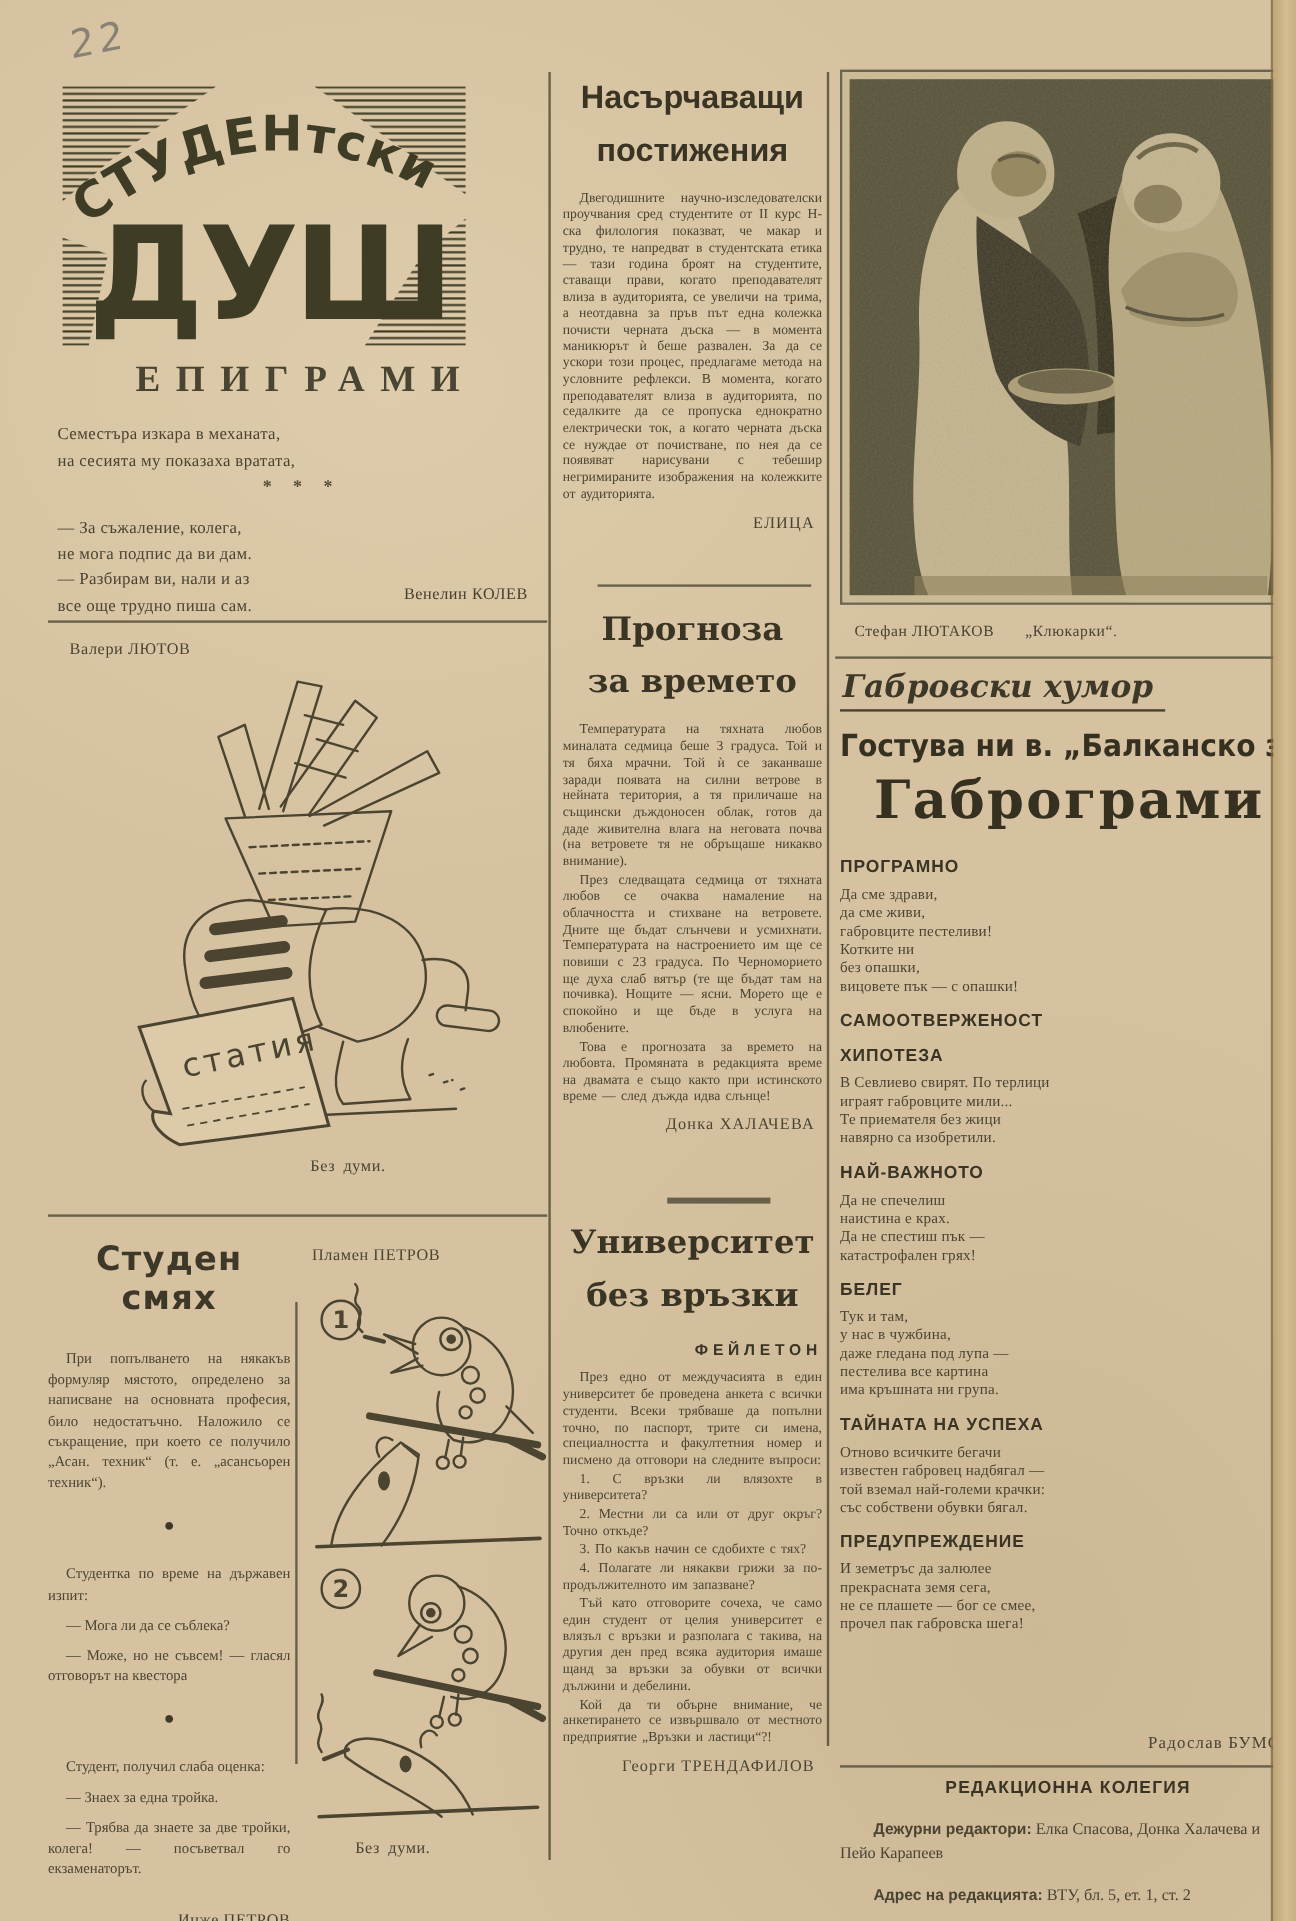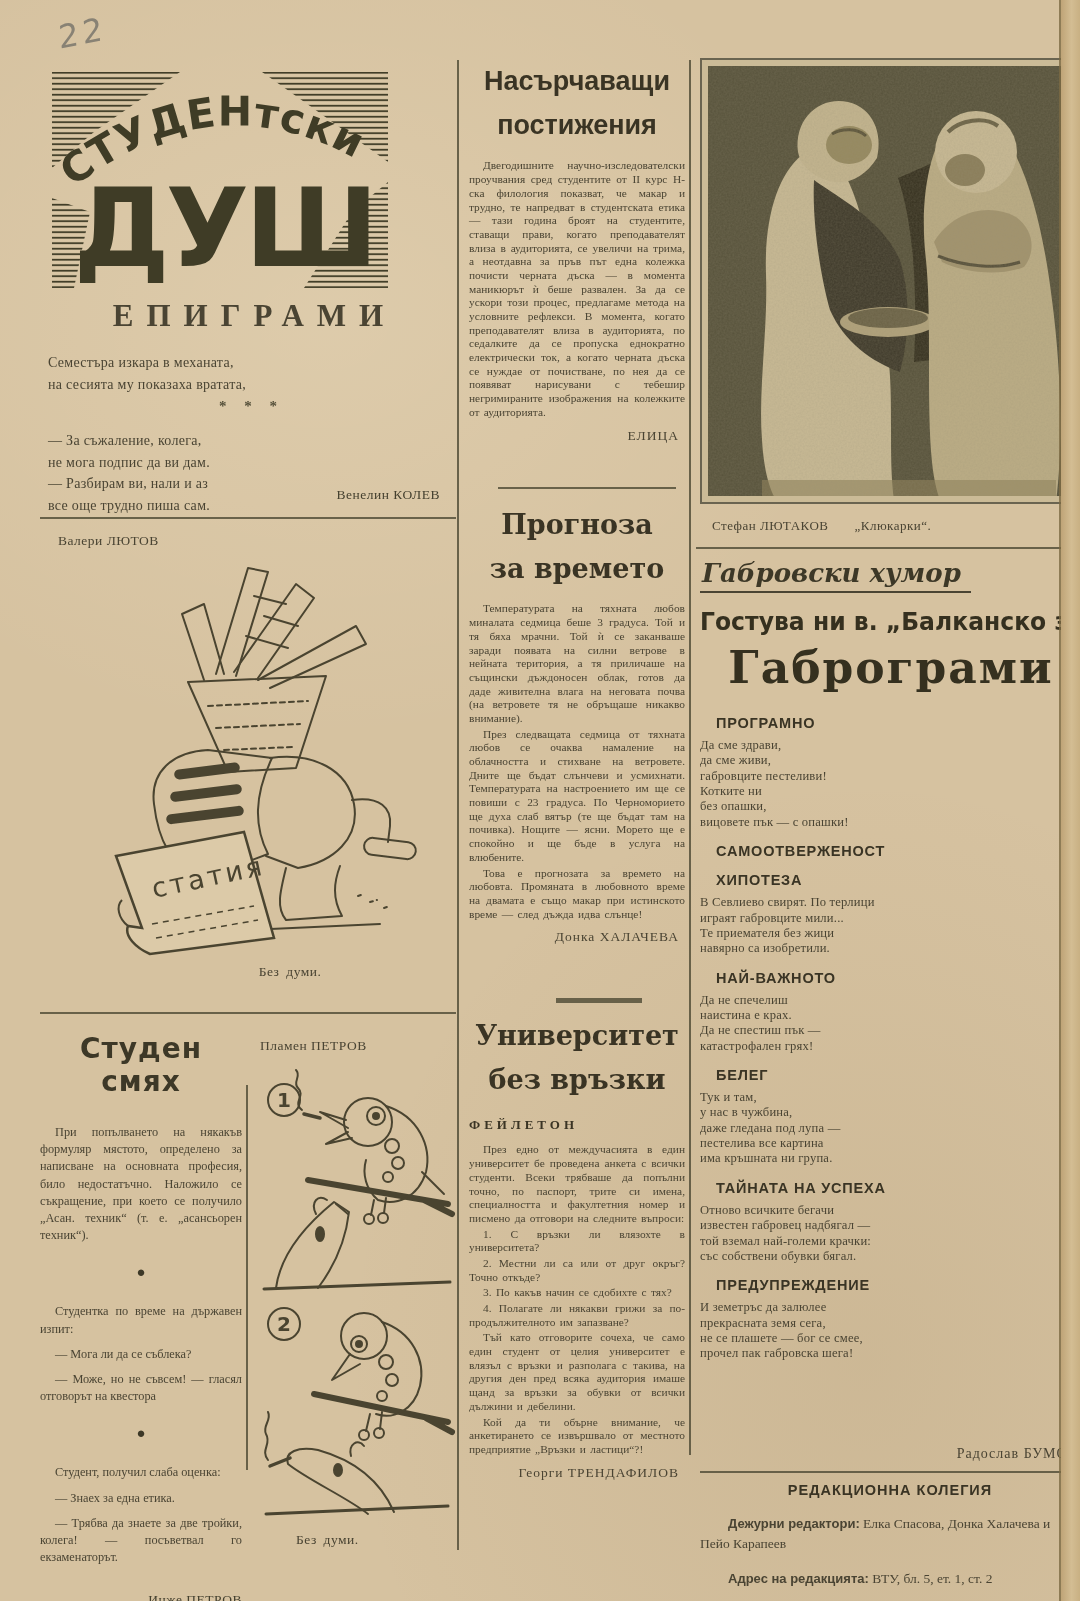--- a/index.html
+++ b/index.html
@@ -54,39 +54,39 @@
   .bullet{text-align:center;font-size:15px;margin:20px 0 22px 0;color:#3d3827;}
   .cold-sig{text-align:right;margin-top:26px;}
   
   .m-art{width:216px;}
   .art1{left:469px;top:60px;}
   .art2{left:469px;top:503px;}
   .art3{left:469px;top:1014px;}
   .m-head{white-space:pre-line;text-align:center;font-family:"Liberation Sans","DejaVu Sans",sans-serif;
           font-weight:bold;font-size:27px;line-height:1.62;color:#3a3424;margin:0 0 12px 0;}
   .m-head.serif{font-family:"DejaVu Serif",serif;font-size:27px;}
-  .feuilleton{text-align:left;font-family:Liberation Serif, serif;font-weight:bold;
+  .feuilleton{text-align:right;font-family:Liberation Sans, sans-serif;font-weight:bold;
               font-size:13px;letter-spacing:4px;margin:16px 0 10px 0;color:#3a3424;}
   .m-body p{margin:0 0 2px 0;font-size:11.4px;line-height:1.2;text-align:justify;
             text-indent:14px;word-spacing:1.5px;}
   .m-sig{text-align:right;font-size:13.5px;margin-top:8px;padding-right:6px;letter-spacing:1px;}
   
   .photo{left:700px;top:58px;}
   .photo-frame{border:2px solid #6a6450;outline:6px solid #cbbb97;outline-offset:-8px;display:block;}
   .photo-caption{left:712px;top:518px;width:368px;font-size:13px;letter-spacing:.5px;}
   .photo-caption .t{margin-left:26px;}
   .kicker{left:700px;top:558px;font-family:"DejaVu Serif",serif;font-style:italic;font-weight:bold;
           font-size:26px;color:#3d3827;border-bottom:2px solid #4a4433;padding:0 10px 3px 2px;}
   .guest{left:700px;top:606px;width:382px;font-family:"DejaVu Sans",sans-serif;font-weight:bold;
          font-size:23.5px;color:#35301f;white-space:nowrap;transform:scaleY(1.08);transform-origin:top left;}
   .gabro-title{left:700px;top:642px;width:382px;text-align:center;font-family:"DejaVu Serif",serif;
                font-weight:bold;font-size:44px;letter-spacing:2px;color:#35301f;}
   .gabro-items{left:700px;top:702px;width:272px;}
   .g-head{font-family:"Liberation Sans","DejaVu Sans",sans-serif;font-weight:bold;font-size:14.5px;
-          letter-spacing:.8px;color:#3a3424;margin:13px 0 7px 16px;}
+          letter-spacing:.8px;color:#3a3424;margin:13px 0 7px 0;}
   .g-verse{white-space:pre-line;font-size:12.6px;line-height:1.22;letter-spacing:.2px;margin:0 0 6px 0;}
   .gabro-sig{left:700px;top:1446px;width:378px;text-align:right;font-size:14px;letter-spacing:1px;}
   
   .editorial{left:700px;top:1482px;width:380px;}
   .editorial h3{margin:0 0 6px 0;text-align:center;font-family:"Liberation Sans",sans-serif;
                 font-size:14.5px;letter-spacing:1px;color:#3a3424;}
   .editorial p{margin:16px 0 4px 0;font-size:13.5px;line-height:1.45;text-indent:28px;}
   .editorial b{font-family:"Liberation Sans",sans-serif;font-size:13px;}
   
   .edge-line{left:1059px;top:0;width:2px;height:1601px;background:#7c6a43;opacity:.8;}
@@ -182,21 +182,21 @@
       </div>
     <div class="bullet">●</div>
     <div>
         <p>Студентка по време на държавен изпит:</p>
         <p>— Мога ли да се съблека?</p>
         <p>— Може, но не съвсем! — гласял отговорът на квестора</p>
       </div>
     <div class="bullet">●</div>
     <div>
         <p>Студент, получил слаба оценка:</p>
-        <p>— Знаех за една етика.</p>
+        <p>— Знаех за една тройка.</p>
         <p>— Трябва да знаете за две тройки, колега! — посъветвал го екзаменаторът.</p>
       </div>
     <div class="sig cold-sig">Инже ПЕТРОВ</div>
   </div>
 
   <div class="abs rule rule-v3"></div>
 
   <div class="abs artist c2-artist">Пламен ПЕТРОВ</div>
 
   <svg class="abs c2-f1" viewBox="0 0 200 230" width="200" height="230">
@@ -265,21 +265,21 @@
   </div>
 
   <div class="abs rule rule-elitsa"></div>
 
   <div class="abs m-art art2">
     <h2 class="m-head serif">Прогноза
 за времето</h2>
     <div class="m-body">
         <p>Температурата на тяхната любов миналата седмица беше 3 градуса. Той и тя бяха мрачни. Той ѝ се заканваше заради появата на силни ветрове в нейната територия, а тя приличаше на същински дъждоносен облак, готов да даде живителна влага на неговата почва (на ветровете тя не обръщаше никакво внимание).</p>
         <p>През следващата седмица от тяхната любов се очаква намаление на облачността и стихване на ветровете. Дните ще бъдат слънчеви и усмихнати. Температурата на настроението им ще се повиши с 23 градуса. По Черноморието ще духа слаб вятър (те ще бъдат там на почивка). Нощите — ясни. Морето ще е спокойно и ще бъде в услуга на влюбените.</p>
-        <p>Това е прогнозата за времето на любовта. Промяната в любовното време на двамата е също макар при истинското време — след дъжда идва слънце!</p>
+        <p>Това е прогнозата за времето на любовта. Промяната в редакцията време на двамата е също както при истинското време — след дъжда идва слънце!</p>
       </div>
     <div class="m-sig">Донка ХАЛАЧЕВА</div>
   </div>
 
   <div class="abs rule rule-forecast"></div>
 
   <div class="abs m-art art3">
     <h2 class="m-head serif">Университет
 без връзки</h2>
     <div class="feuilleton">ФЕЙЛЕТОН</div>

